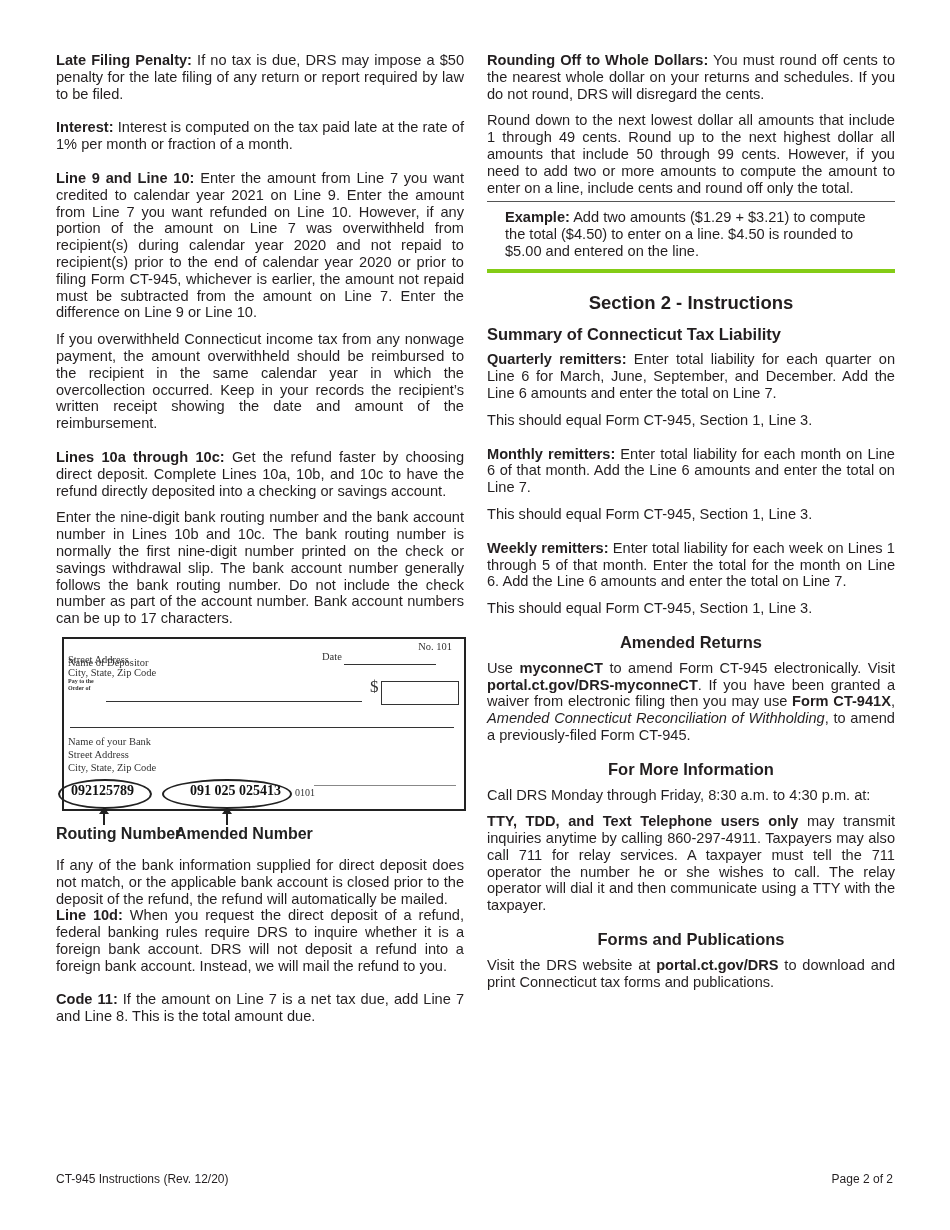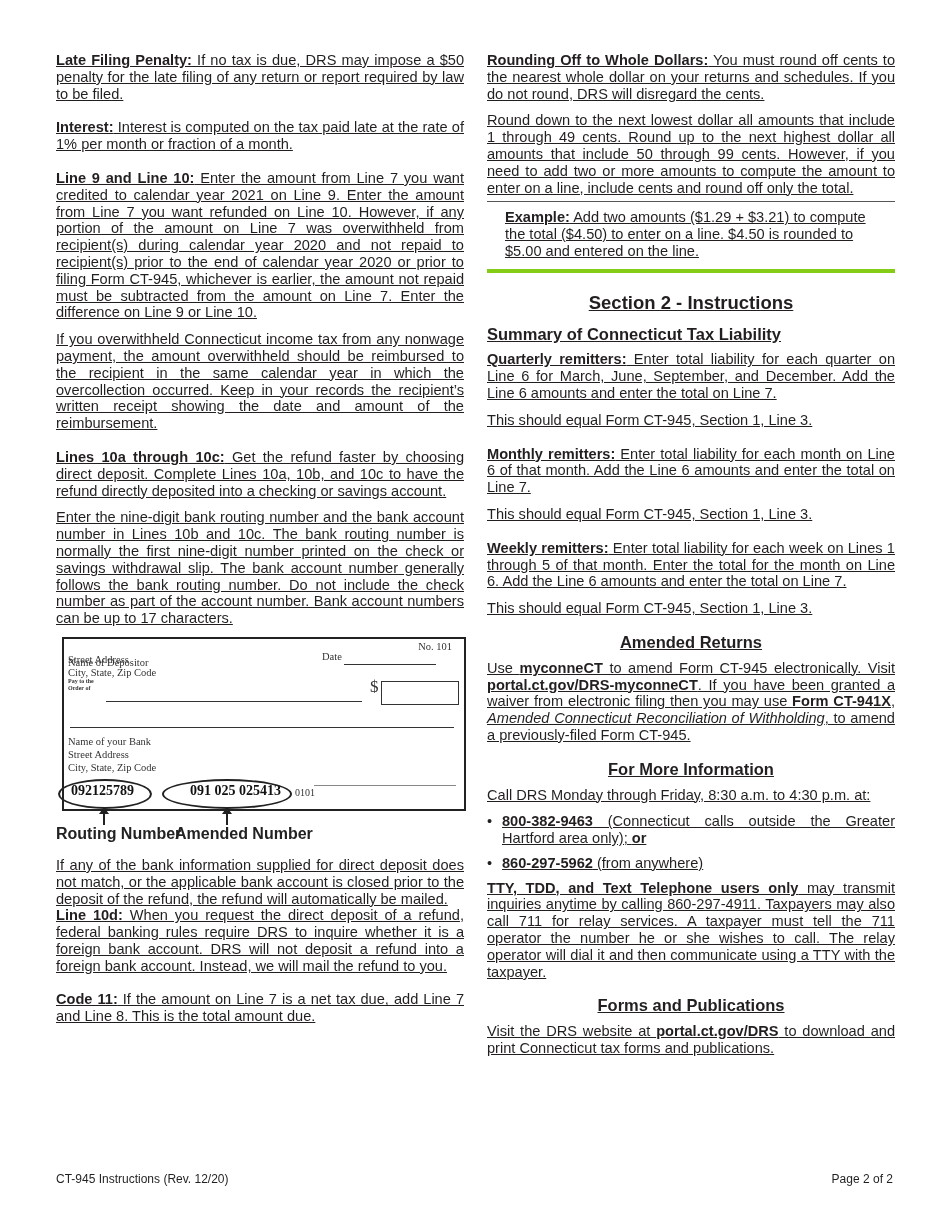--- a/index.html
+++ b/index.html
@@ -1,17 +1,17 @@
 <!DOCTYPE html>
 <html><head>
 <meta charset="utf-8">
 <style>
   html,body{margin:0;padding:0;background:#fff;}
   body{width:950px;height:1230px;position:relative;font-family:"Liberation Sans",sans-serif;color:#231f20;font-size:14.6px;line-height:16.8px;}
-  .col{position:absolute;top:52px;width:408px;text-decoration:underline;}
+  .col{position:absolute;top:52px;width:408px;}
   .left{left:56px;}
   .right{left:487px;}
   p{margin:0 0 10px 0;text-align:justify;}
   p.gap{margin-bottom:17px;}
   b{font-weight:bold;}
   .example{border-top:1px solid #555;border-bottom:4px solid #84cc16;padding:7px 14px 9px 18px;margin:5px 0 22px 0;}
   .example p{margin:0;text-align:left;}
   h2{font-size:18.5px;text-align:center;margin:0 0 14px 0;font-weight:bold;}
   h3{font-size:16.5px;margin:0 0 9px 0;font-weight:bold;}
   h4{font-size:16.5px;text-align:center;margin:0 0 9px 0;font-weight:bold;}
@@ -91,24 +91,20 @@
   <p><b>Monthly remitters:</b><span> Enter total liability for each month on Line 6 of that month. Add the Line 6 amounts and enter the total on Line 7.</span></p>
   <p class="gap">This should equal Form CT-945, Section 1, Line 3.</p>
   <p><b>Weekly remitters:</b><span> Enter total liability for each week on Lines 1 through 5 of that month. Enter the total for the month on Line 6. Add the Line 6 amounts and enter the total on Line 7.</span></p>
   <p class="gap">This should equal Form CT-945, Section 1, Line 3.</p>
 
   <h4>Amended Returns</h4>
   <p class="gap"><span>Use </span><b>myconneCT</b><span> to amend Form CT-945 electronically. Visit </span><b>portal.ct.gov/DRS-myconneCT</b><span>. If you have been granted a waiver from electronic filing then you may use </span><b>Form CT-941X</b><span>, </span><i>Amended Connecticut Reconciliation of Withholding</i><span>, to amend a previously-filed Form CT-945.</span></p>
 
   <h4>For More Information</h4>
   <p>Call DRS Monday through Friday, 8:30 a.m. to 4:30 p.m. at:</p>
-  <ul>
-    <li><b>800-382-9463</b><span> (Connecticut calls outside the Greater Hartford area only); </span><b>or</b></li>
-    <li><b>860-297-5962</b><span> (from anywhere)</span></li>
-  </ul>
   <p class="gap"><b>TTY, TDD, and Text Telephone users only</b><span> may transmit inquiries anytime by calling 860-297-4911. Taxpayers may also call 711 for relay services. A taxpayer must tell the 711 operator the number he or she wishes to call. The relay operator will dial it and then communicate using a TTY with the taxpayer.</span></p>
 
   <h4>Forms and Publications</h4>
   <p><span>Visit the DRS website at </span><b>portal.ct.gov/DRS</b><span> to download and print Connecticut tax forms and publications.</span></p>
 </div>
 
 <div class="footer" style="left:56px;">CT-945 Instructions (Rev. 12/20)</div>
 <div class="footer" style="right:57px;">Page 2 of 2</div>
 
 </body></html>

